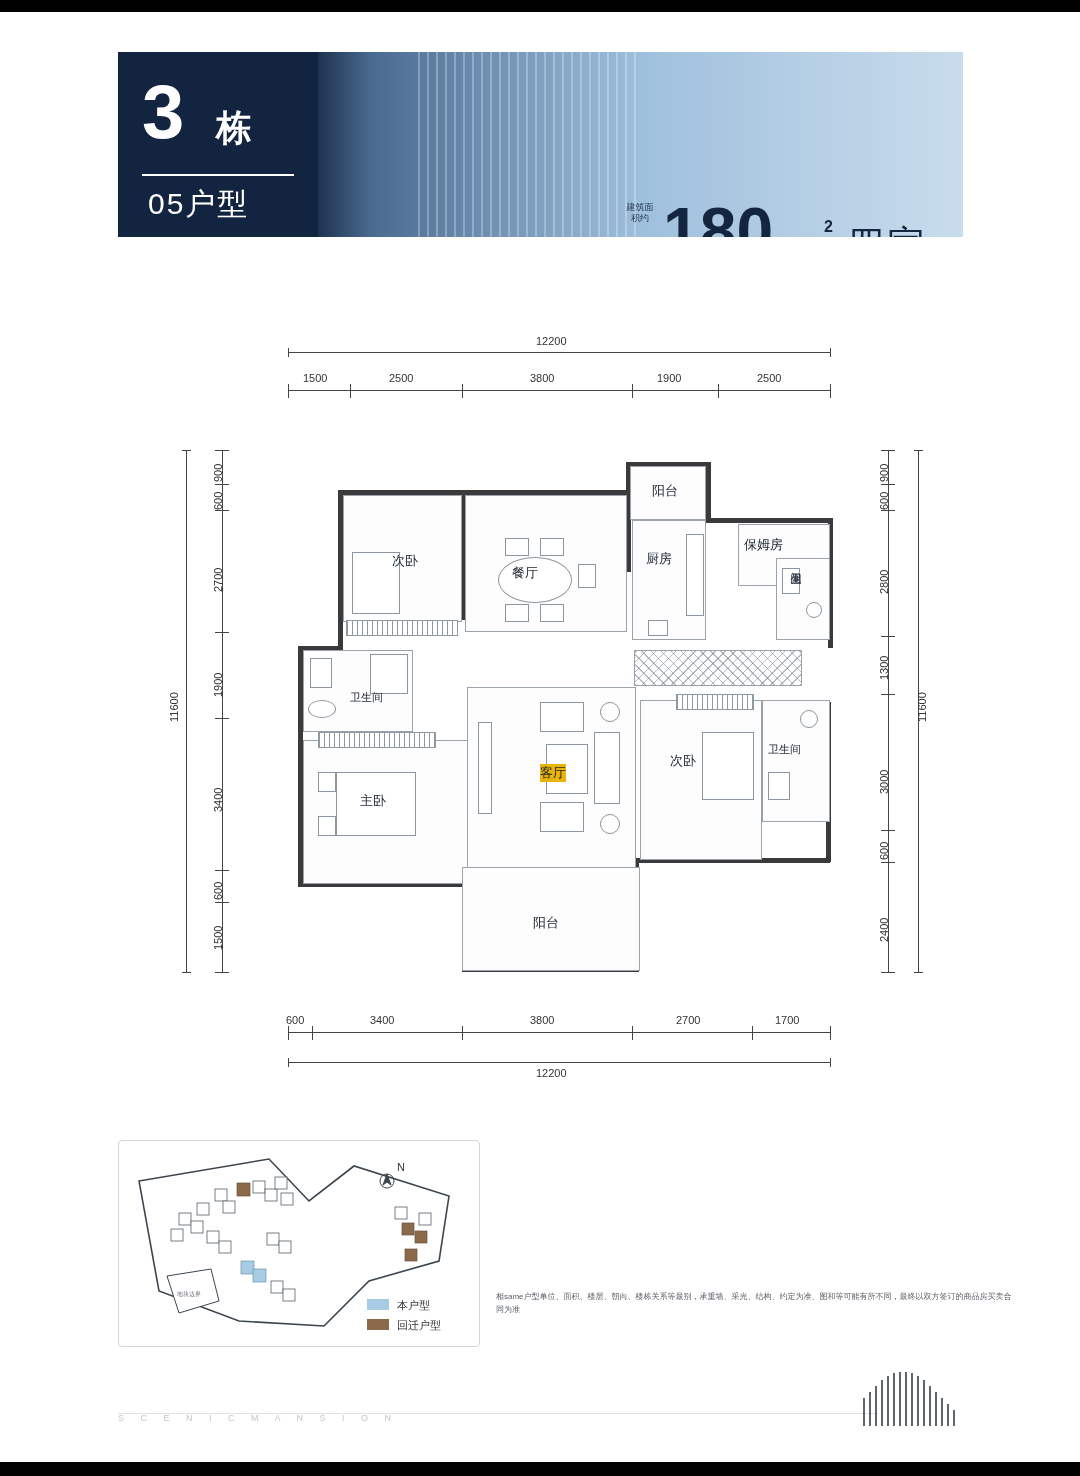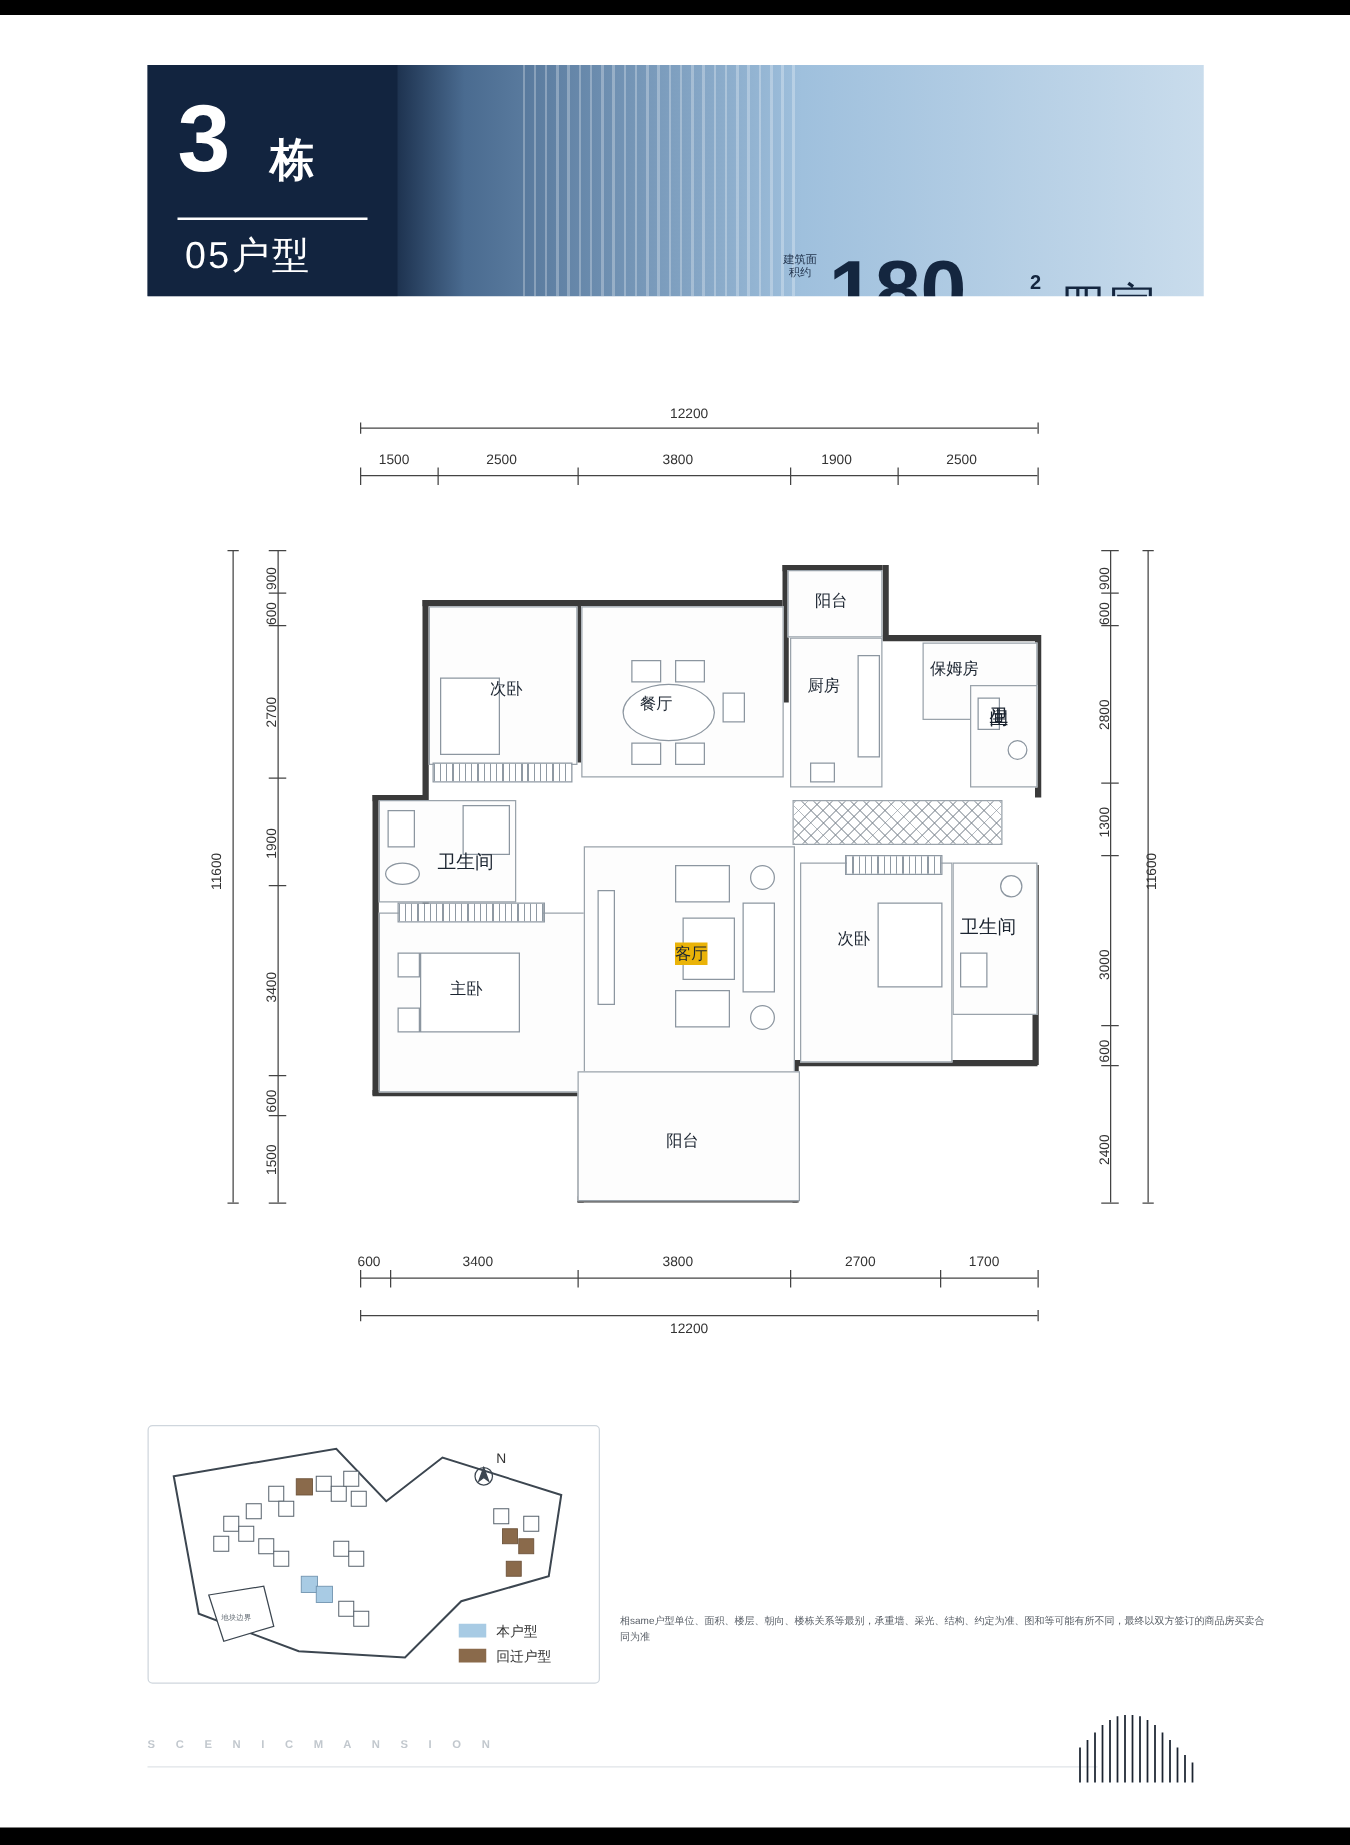--- a/index.html
+++ b/index.html
@@ -55,33 +55,33 @@
     position:absolute;left:678px;top:178px;color:#14263f;font-size:30px;font-weight:bold;
   }
   .area-sup{
     position:absolute;left:706px;top:166px;color:#14263f;font-size:16px;font-weight:bold;
   }
   .area-desc{
     position:absolute;left:730px;top:168px;color:#14263f;font-size:36px;letter-spacing:4px;
   }
 
   
-  .plan{position:absolute;left:0;top:292px;width:908px;height:800px;}
+  .plan{position:absolute;left:0;top:302px;width:908px;height:800px;}
   .dimtxt{position:absolute;font-size:11px;color:#333;}
   .line{position:absolute;background:#444;}
   .h1{height:1px;}
   .v1{width:1px;}
   .tick{position:absolute;background:#444;width:1px;height:9px;}
   .tickh{position:absolute;background:#444;height:1px;width:9px;}
 
   
   .wall{position:absolute;background:#3a3a3a;}
   .room{position:absolute;border:1px solid #9aa3ab;background:#fdfdfd;}
   .rlabel{position:absolute;font-size:13px;color:#1b2430;white-space:nowrap;}
-  .rlabel.sm{font-size:15px;}
+  .rlabel.sm{font-size:11px;}
   .furn{position:absolute;border:1px solid #8c96a0;background:#fff;}
   .furn.round{border-radius:50%;}
   .hatch{
     position:absolute;
     background:
       repeating-linear-gradient(45deg, rgba(120,130,140,.55) 0 1px, rgba(0,0,0,0) 1px 7px),
       repeating-linear-gradient(-45deg, rgba(120,130,140,.55) 0 1px, rgba(0,0,0,0) 1px 7px);
     border:1px solid #9aa3ab;
   }
   .stripes{
@@ -98,21 +98,21 @@
   .legend{position:absolute;font-size:11px;color:#333;}
   .legend-sw{position:absolute;width:22px;height:11px;}
   .northn{position:absolute;font-size:11px;color:#333;}
 
   
   .disclaimer{
     position:absolute;left:496px;top:1290px;width:520px;
     font-size:8px;line-height:13px;color:#5a6068;
   }
   .footer-left{
-    position:absolute;left:118px;bottom:76px;font-size:9px;letter-spacing:7px;color:#c2c8ce;font-weight:bold;
+    position:absolute;left:118px;bottom:53px;font-size:9px;letter-spacing:7px;color:#c2c8ce;
   }
   .footer-rule{position:absolute;left:118px;bottom:62px;width:760px;height:1px;background:#dfe3e7;}
   .footer-bars2{
     position:absolute;right:110px;bottom:46px;width:110px;height:60px;
   }
 </style>
 </head>
 <body>
 
 <div class="page">

